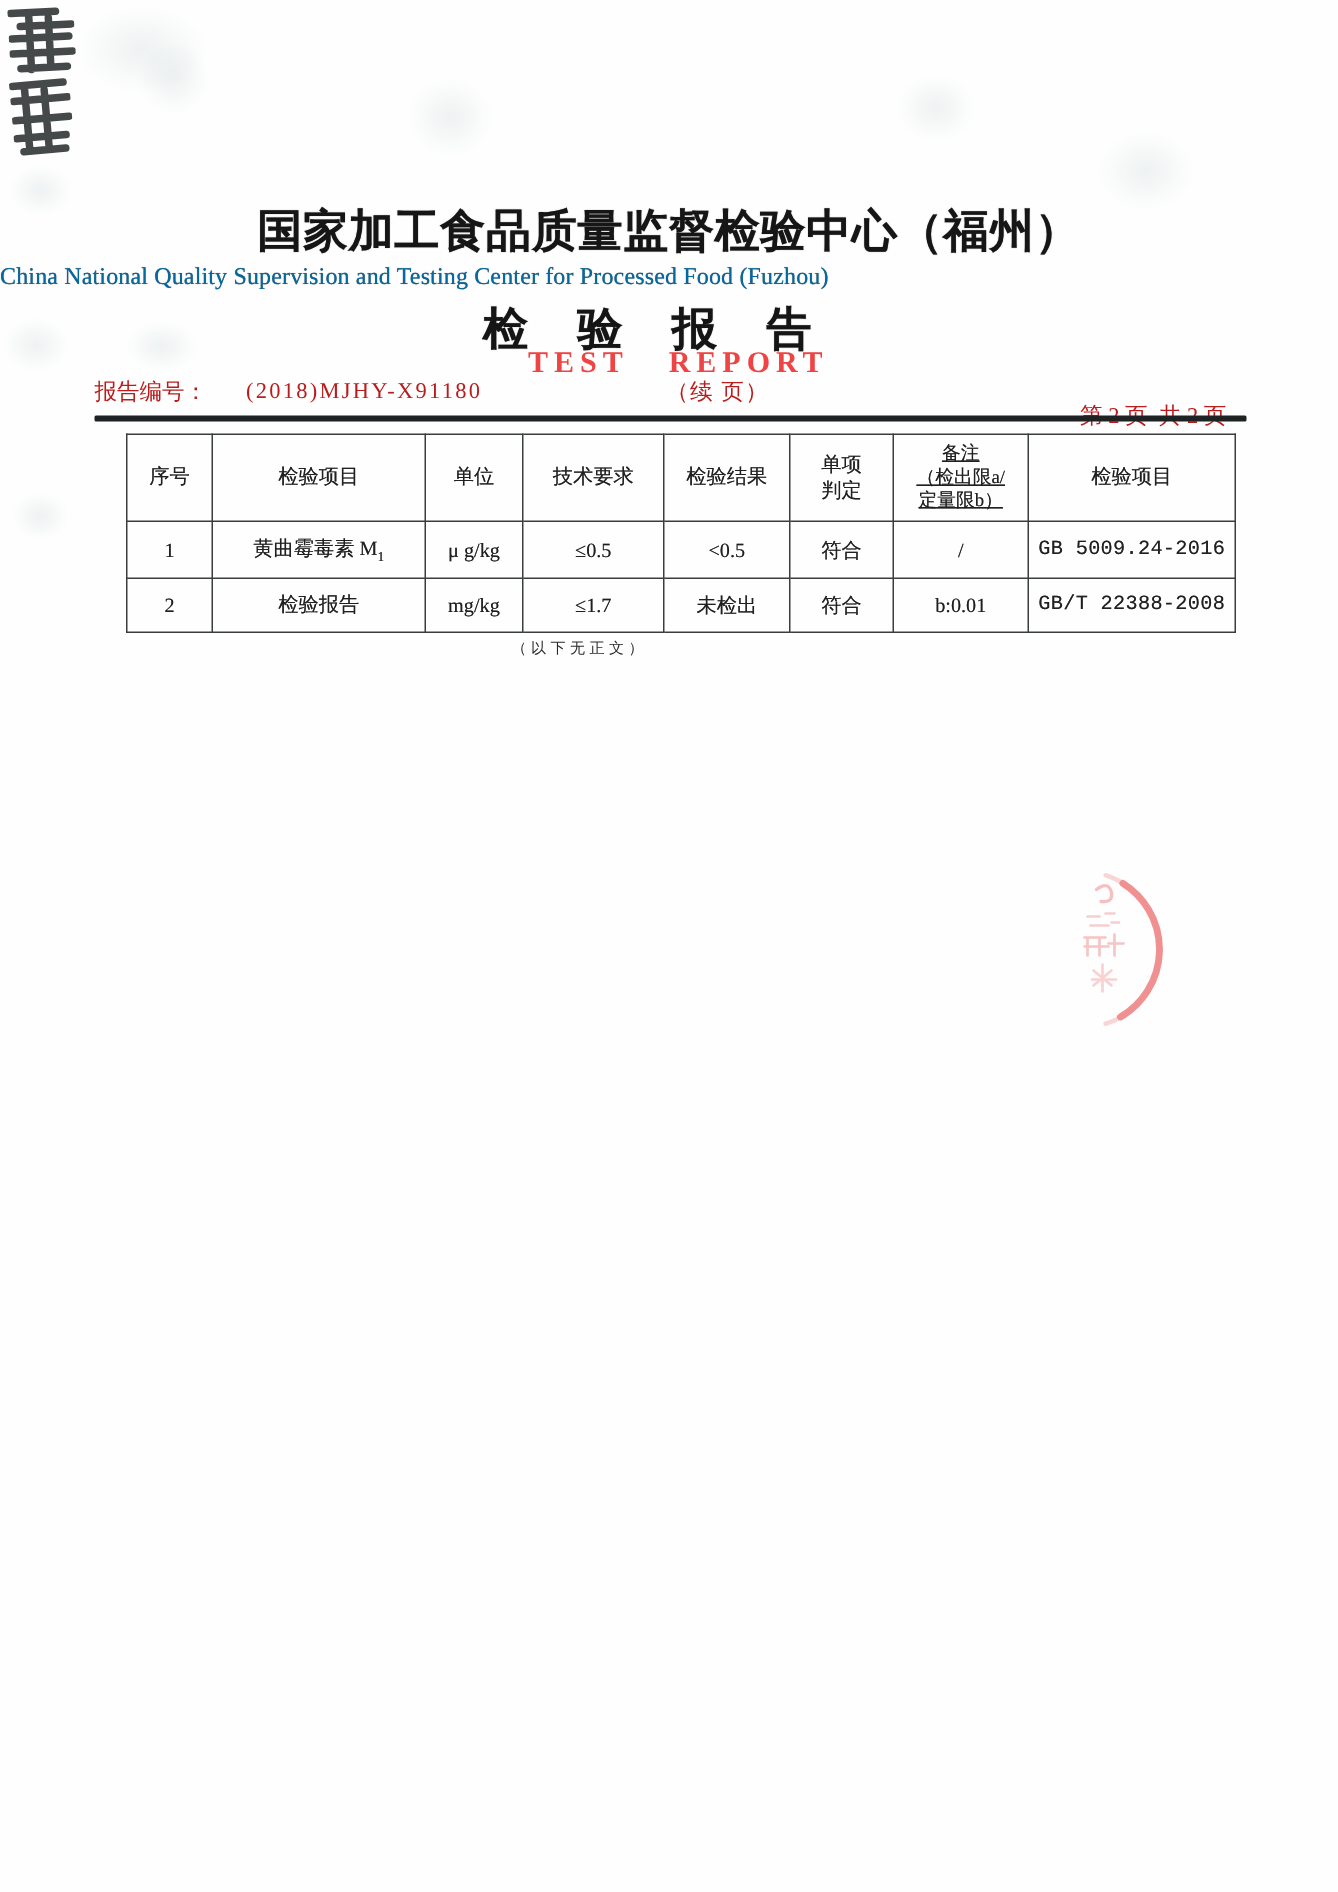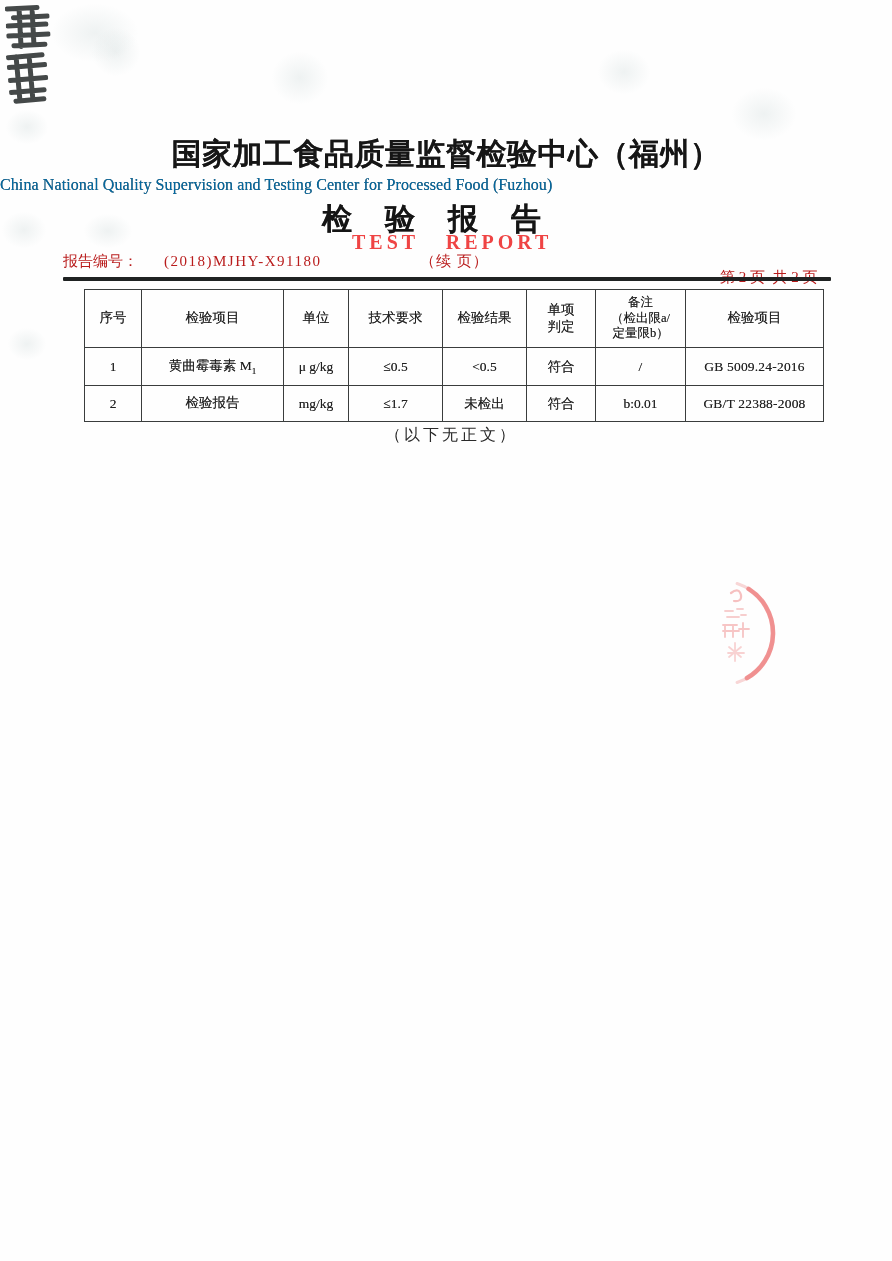--- a/index.html
+++ b/index.html
@@ -29,21 +29,21 @@
     letter-spacing:33px;white-space:nowrap;color:#151515;
     text-shadow:0 0 0.6px rgba(20,20,20,.75);
   }
   .report-title-en{
     left:352px;top:231px;font-size:20px;font-weight:700;
     letter-spacing:4px;word-spacing:18px;white-space:nowrap;color:#ef4444;
   }
   .report-line{font-size:15px;color:#b91c1c;white-space:pre;}
   .rl-label{left:63px;top:252px;}
   .rl-value{left:164px;top:253px;letter-spacing:1.5px;}
-  .rl-cont{left:420px;top:252px;letter-spacing:1px;}
+  .rl-cont{left:444px;top:252px;letter-spacing:1px;}
   .rl-page{left:720px;top:268px;}
   .rule{
     left:63px;top:277px;width:768px;height:4px;background:#1f2222;
     border-radius:1px;
   }
   
   table.results{
     position:absolute;left:84px;top:289px;width:739px;
     border-collapse:collapse;table-layout:fixed;
     font-size:13.5px;color:#202020;
@@ -51,24 +51,24 @@
   table.results th,table.results td{
     border:1.5px solid #3a3d3d;text-align:center;vertical-align:middle;
     padding:1px 2px;font-weight:normal;overflow:hidden;
     text-shadow:0 0 0.4px rgba(30,30,30,.6);
   }
   table.results th{font-size:13.5px;line-height:1.25;white-space:pre-line;}
   tr.hdr{height:58px;}
   tr.r1{height:38px;}
   tr.r2{height:36px;}
   td.c-item{text-align:left;padding-left:9px;}
-  td.c-method{text-align:left;padding-left:7px;letter-spacing:0.2px;}
+  td.c-method{text-align:left;padding-left:7px;letter-spacing:0.2px;font-family:Liberation Mono, monospace;}
   sub{font-size:9px;}
   .end-note{
-    left:341px;top:425px;font-size:16px;letter-spacing:3px;color:#2a2a2a;margin-left:44px;
+    left:341px;top:425px;font-size:10px;letter-spacing:3px;color:#2a2a2a;
   }
   
   .stamp{left:655px;top:555px;width:140px;height:140px;}
   
   .edge-mark{opacity:.88;}
   .mark-a{left:6px;top:2px;transform:rotate(-3deg);}
   .mark-b{left:8px;top:52px;transform:rotate(-5deg);}
   .smudge{
     border-radius:45%;
     background:radial-gradient(ellipse at center, rgba(125,155,155,.12), rgba(125,155,155,0) 72%);
@@ -125,21 +125,21 @@
     </colgroup>
     <tbody>
         <tr class="hdr">
       <th>序号</th>
       <th>检验项目</th>
       <th>单位</th>
       <th>技术要求</th>
       <th>检验结果</th>
       <th>单项
 判定</th>
-      <th style="font-size:12.5px;">备注
+      <th style="font-size:12.5px;text-decoration:underline;">备注
 （检出限a/
 定量限b）</th>
       <th>检验项目</th>
     </tr>
     <tr class="r1">
       <td>1</td>
       <td class="c-item"><span>黄曲霉毒素 M</span><sub>1</sub></td>
       <td>μ g/kg</td>
       <td>≤0.5</td>
       <td>&lt;0.5</td>

